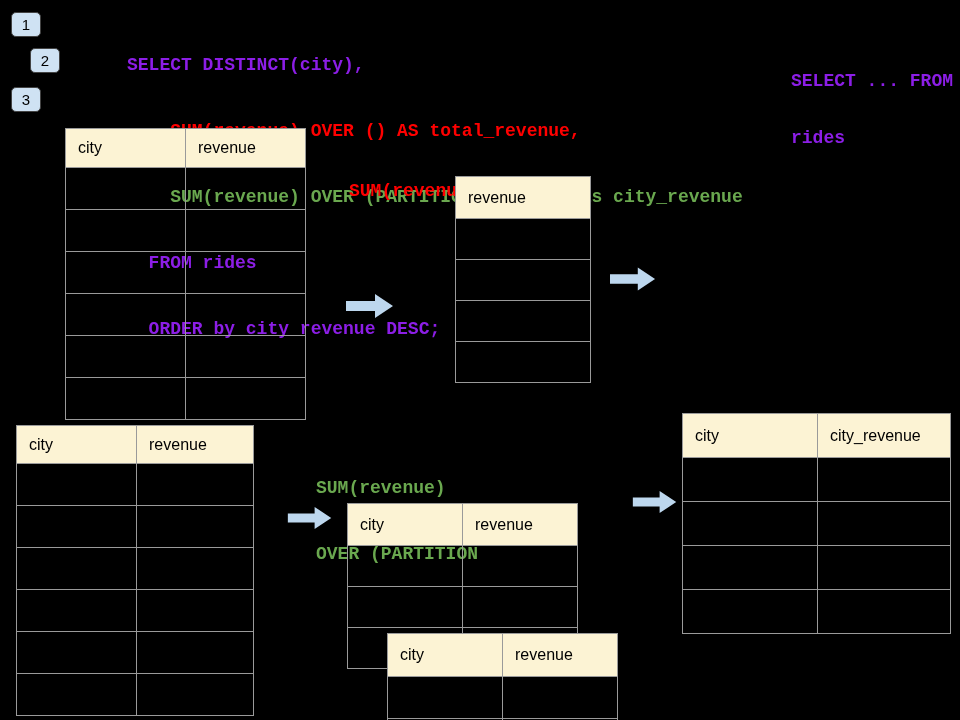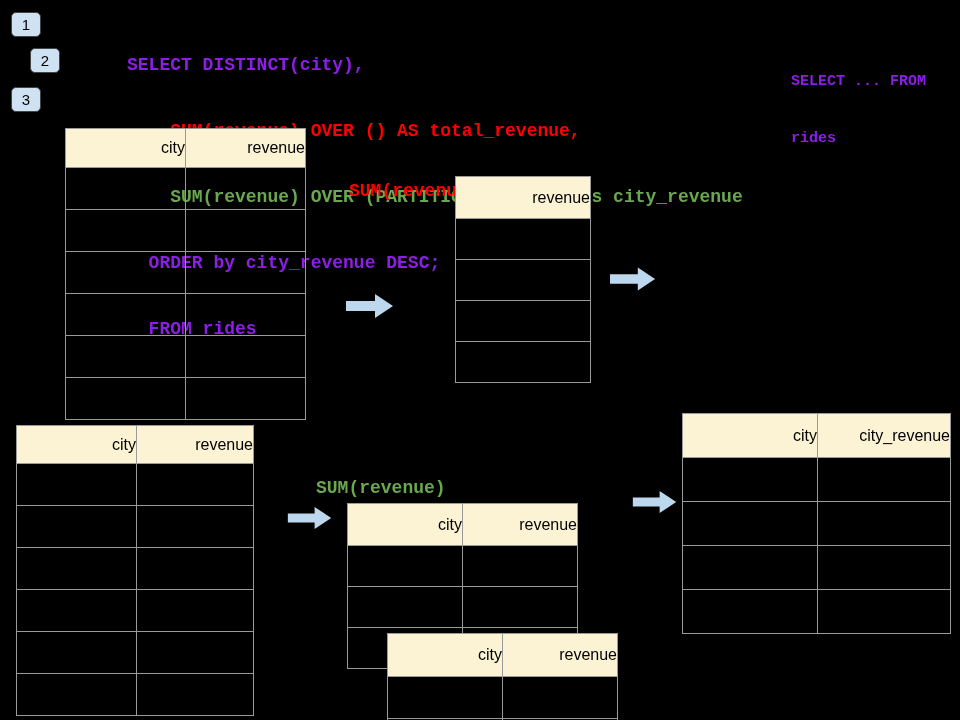--- a/index.html
+++ b/index.html
@@ -14,21 +14,21 @@
   .abs { position: absolute; }
 
   
   .code {
     font-family: "Liberation Mono", "DejaVu Sans Mono", monospace;
     font-weight: bold;
     white-space: pre;
     margin-left: 39px;
   }
   .code-main  { font-size: 18px; line-height: 22px; }
-  .code-small { font-size: 15px; line-height: 19px; }
+  .code-small { font-size: 18px; line-height: 19px; }
   .c-purple { color: #8C1EE6; }
   .c-red    { color: #FF0000; }
   .c-green  { color: #6AA84F; }
 
   
   .badge {
     width: 30px; height: 25px;
     background: #CFE2F3;
     border: 1.5px solid #434343;
     border-radius: 5px;
@@ -45,21 +45,21 @@
   table.dt th, table.dt td {
     border: 1px solid #9a9a9a;
     padding: 0;
     box-sizing: border-box;
   }
   table.dt th {
     background: #FCF3D4;
     color: #000;
     font-size: 16px;
     font-weight: normal;
-    text-align: right;
+    text-align: left;
     padding-left: 12px;
     vertical-align: middle;
   }
   table.dt td { background: transparent; }
   table.dt.opaque td { background: #000; }
 
   
   .arrow svg { display: block; }
 </style>
 </head>
@@ -68,35 +68,36 @@
 <div id="canvas">
 
   <div class="abs badge" style="left:11px; top:12px;">1</div>
   <div class="abs badge" style="left:30px; top:48px;">2</div>
   <div class="abs badge" style="left:11px; top:87px;">3</div>
 
   <div class="abs code code-main" style="left:88px; top:10px;">
     <div class="c-purple">SELECT DISTINCT(city),</div>
     <div class="c-red">    SUM(revenue) OVER () AS total_revenue,</div>
     <div class="c-green">    SUM(revenue) OVER (PARTITION BY city) as city_revenue</div>
+    <div class="c-purple">  FROM rides</div>
     <div class="c-purple">  ORDER by city_revenue DESC;</div>
-    <div class="c-purple">  FROM rides</div>
   </div>
 
   <div class="abs code code-small c-purple" style="left:752px; top:34px;">
     <div>SELECT ... FROM</div>
     <div>rides</div>
   </div>
 
   <div class="abs code code-main c-red" style="left:310px; top:136px;">
     <div>SUM(revenue)</div>
   </div>
 
   <div class="abs code code-main c-green" style="left:277px; top:433px;">
     <div>SUM(revenue)</div>
+    <div>OVER (PARTITION</div>
   </div>
 
   <table class="dt abs" style="left:65px; top:128px; width:240px;">
     <colgroup>
         <col style="width:120px">
         <col style="width:120px">
       </colgroup>
     <thead>
       <tr style="height:39px;">
         <th>city</th>

